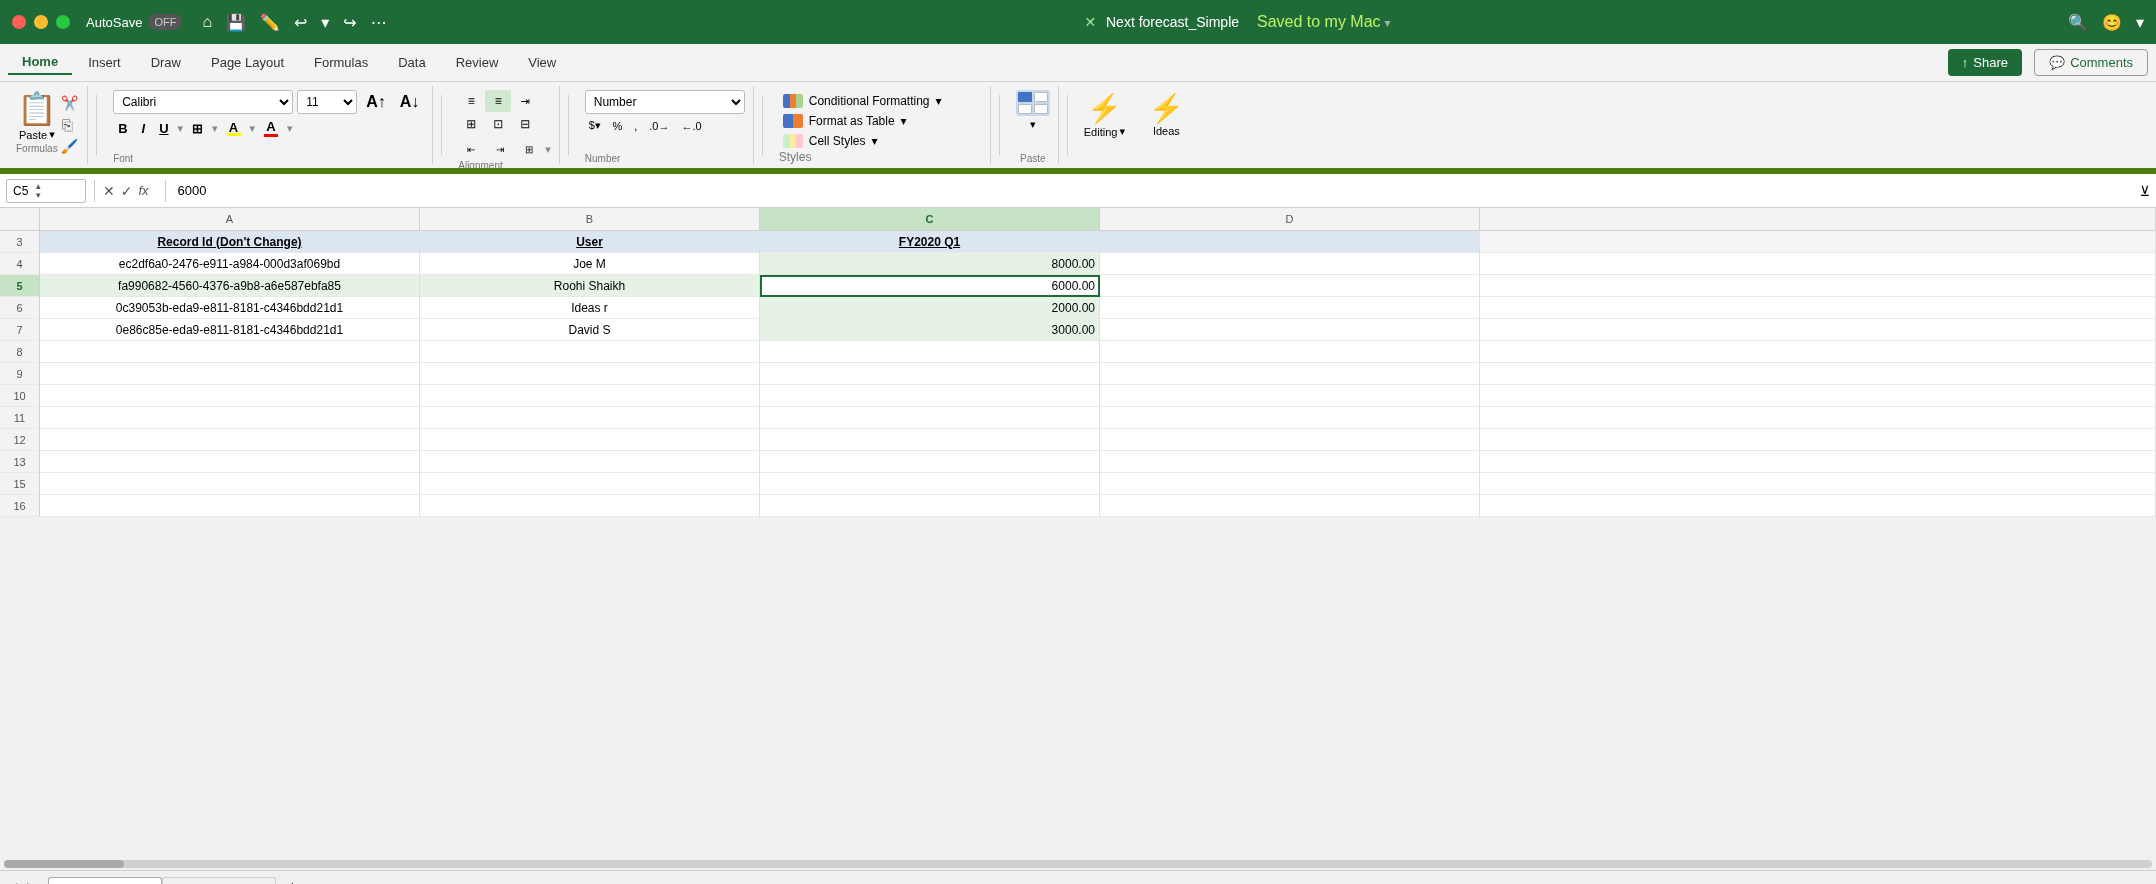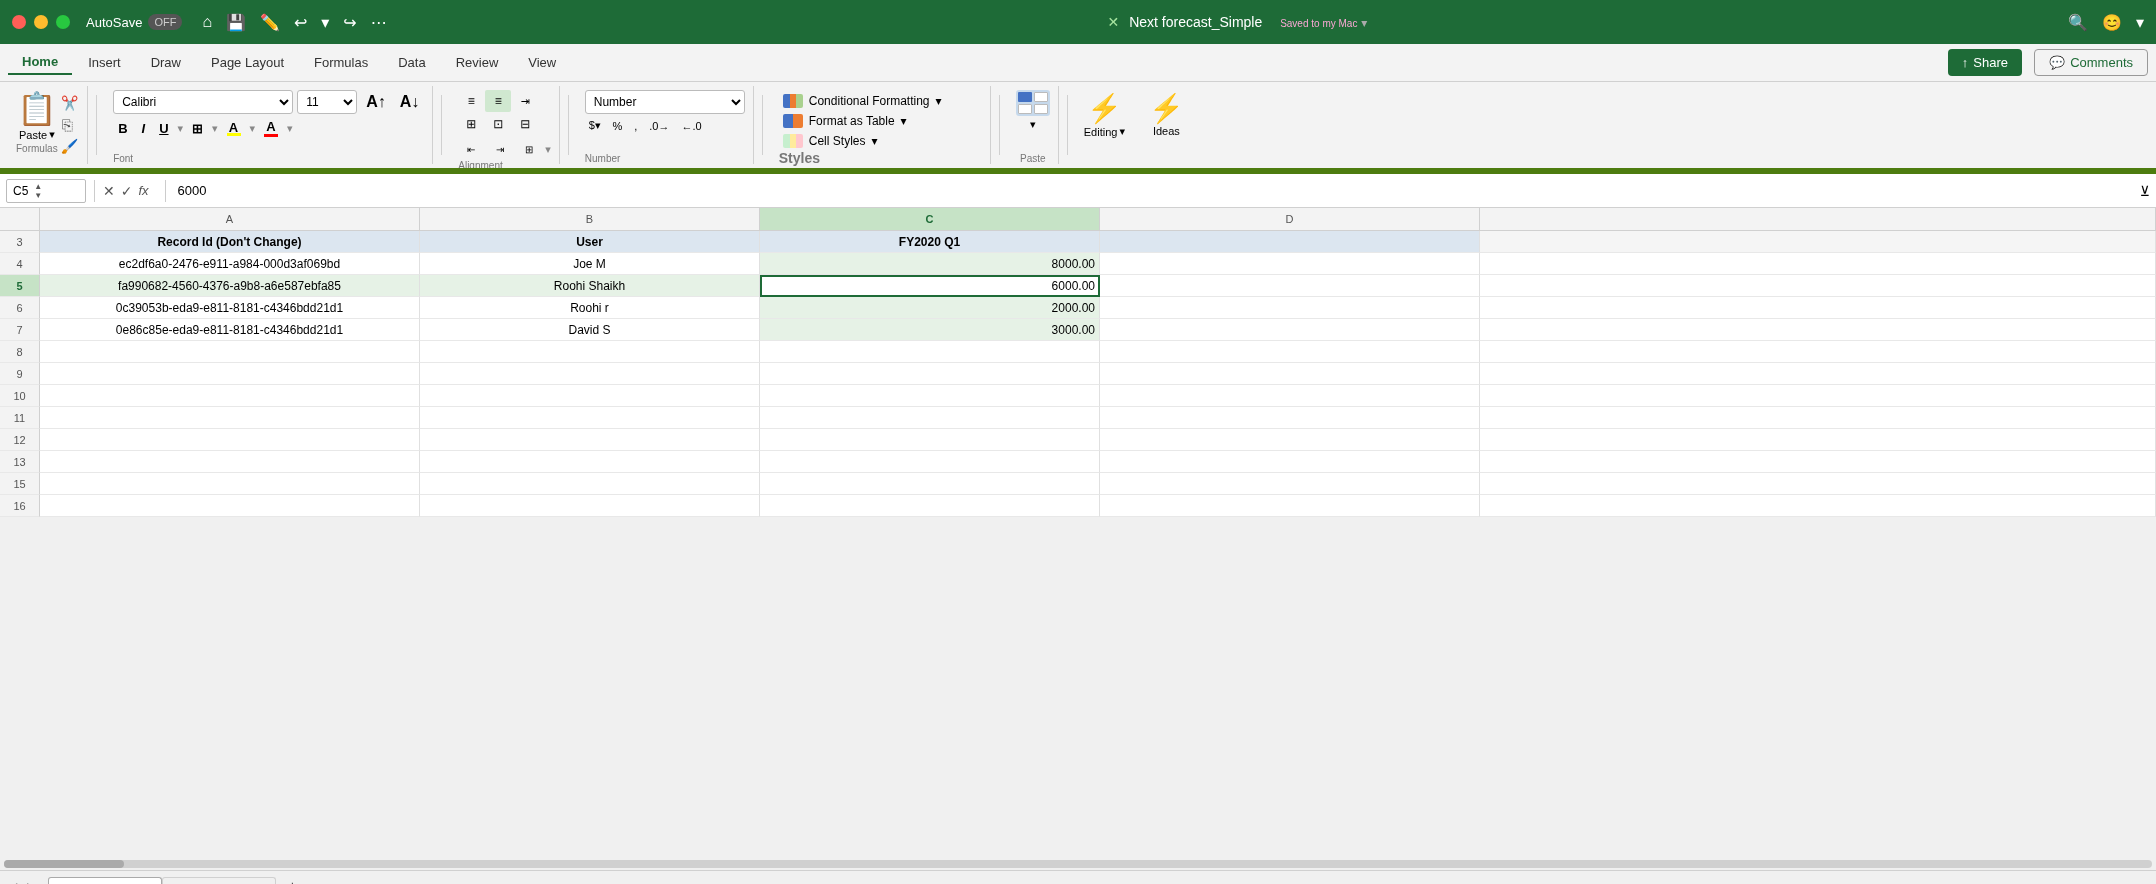--- a/index.html
+++ b/index.html
@@ -76,21 +76,21 @@
     .col-header { height: 22px; border-right: 1px solid #d0d0d0; display: flex; align-items: center; justify-content: center; font-size: 11px; color: #555; background: #f3f3f3; }
     .col-header.selected { background: #c6e3c6; color: #1e6b37; font-weight: 600; }
 
     
     .grid-body { overflow: auto; position: relative; }
     .grid-row { display: flex; }
     .row-num { width: 40px; min-width: 40px; height: 22px; border-right: 1px solid #d0d0d0; border-bottom: 1px solid #e8e8e8; display: flex; align-items: center; justify-content: center; font-size: 11px; color: #555; background: #f3f3f3; }
     .row-num.selected { background: #c6e3c6; color: #1e6b37; font-weight: 600; }
     .grid-cell { height: 22px; border-right: 1px solid #e0e0e0; border-bottom: 1px solid #e8e8e8; font-size: 12px; padding: 0 4px; display: flex; align-items: center; white-space: nowrap; overflow: hidden; background: white; }
     .grid-cell.selected { background: #e6f3ff; outline: 2px solid #1e6b37; outline-offset: -2px; z-index: 2; position: relative; }
-    .grid-cell.header-row { background: #dce6f0; font-weight: bold; text-align: left; justify-content: center; }
+    .grid-cell.header-row { background: #dce6f0; font-weight: bold; text-align: left; justify-content: center; text-decoration: underline; }
     .grid-cell.center { justify-content: center; }
     .grid-cell.right { justify-content: flex-end; }
 
     
     .sheet-tabs { display: flex; align-items: center; background: #f0f0f0; border-top: 1px solid #d0d0d0; height: 32px; padding: 0 4px; gap: 0; }
     .sheet-tab-arrows { display: flex; gap: 2px; margin-right: 8px; }
     .sheet-arrow { font-size: 12px; color: #555; cursor: pointer; border: none; background: transparent; padding: 2px 4px; }
     .sheet-tab { height: 26px; padding: 0 16px; font-size: 12px; cursor: pointer; border: 1px solid #d0d0d0; border-bottom: none; border-radius: 3px 3px 0 0; background: #f0f0f0; color: #555; display: flex; align-items: center; margin-top: 6px; }
     .sheet-tab.active { background: white; color: #1e6b37; font-weight: 600; border-color: #aaa; }
     .add-sheet-btn { font-size: 16px; color: #555; cursor: pointer; margin-left: 4px; border: none; background: transparent; padding: 2px 8px; }
@@ -126,21 +126,21 @@
     <span class="tb-icon">💾</span>
     <span class="tb-icon">✏️</span>
     <span class="tb-icon">↩</span>
     <span class="tb-icon">▾</span>
     <span class="tb-icon">↪</span>
     <span class="tb-icon">⋯</span>
   </div>
   <div class="file-title">
     <span style="color:#a8e4a0; margin-right:6px;">✕</span>
     <span>Next forecast_Simple</span>
-    <span style="color:#f9a8d4; margin-left:14px; font-size:10px;">Saved to my Mac</span>
+    <span style="color:#bef264; margin-left:14px; font-size:16px;">Saved to my Mac</span>
     <span style="color:#aaa; font-size:12px;"> ▾</span>
   </div>
   <div class="title-bar-right">
     <span class="tb-icon">🔍</span>
     <span class="tb-icon">😊</span>
     <span class="tb-icon">▾</span>
   </div>
 </div>
 
 <div class="ribbon">
@@ -270,21 +270,21 @@
       <div class="cond-format-btn" style="margin-top: 2px;">
         <span style="display:inline-block; width:20px; height:14px; background: linear-gradient(90deg, #4472c4 50%, #ed7d31 50%); border-radius:2px;"></span>
         <span>Format as Table</span>
         <span>▾</span>
       </div>
       <div class="cond-format-btn" style="margin-top: 2px;">
         <span style="display:inline-block; width:20px; height:14px; background: linear-gradient(90deg,#c6efce 33%,#ffeb9c 33%,#ffeb9c 66%,#ffc7ce 66%); border-radius:2px;"></span>
         <span>Cell Styles</span>
         <span>▾</span>
       </div>
-      <span style="font-size: 14px; color: #777; margin-top: auto; font-weight: bold;">Styles</span>
+      <span style="font-size: 12px; color: #777; margin-top: auto;">Styles</span>
     </div>
 
     <div class="ribbon-divider"></div>
 
     <div class="ribbon-group" style="flex-direction: column; align-items: center; padding-top: 4px;">
       <div style="display:flex; flex-direction:column; align-items:center;">
         <div style="display:grid; grid-template-columns: 1fr 1fr; gap:2px; background:#c6d9ec; border-radius:3px; padding:2px;">
           <div style="width:14px; height:10px; background:#4472c4; border-radius:1px;"></div>
           <div style="width:14px; height:10px; background:white; border:1px solid #bbb; border-radius:1px;"></div>
           <div style="width:14px; height:10px; background:white; border:1px solid #bbb; border-radius:1px;"></div>
@@ -368,21 +368,21 @@
       <div class="grid-cell center" style="width:380px; justify-content:center; background: #e6f2e6;">fa990682-4560-4376-a9b8-a6e587ebfa85</div>
       <div class="grid-cell center" style="width:340px; justify-content:center; background:#e6f2e6;">Roohi Shaikh</div>
       <div class="grid-cell right selected" style="width:340px; justify-content:flex-end; background:white; outline: 2px solid #1e6b37; outline-offset:-2px; position:relative; z-index:2;">6000.00</div>
       <div class="grid-cell" style="width:380px;"></div>
       <div class="grid-cell" style="flex:1;"></div>
     </div>
 
     <div class="grid-row">
       <div class="row-num">6</div>
       <div class="grid-cell center" style="width:380px; justify-content:center;">0c39053b-eda9-e811-8181-c4346bdd21d1</div>
-      <div class="grid-cell center" style="width:340px; justify-content:center;">Roohi r</div>
+      <div class="grid-cell center" style="width:340px; justify-content:center;">Ideas r</div>
       <div class="grid-cell right" style="width:340px; justify-content:flex-end; background:#e6f2e6;">2000.00</div>
       <div class="grid-cell" style="width:380px;"></div>
       <div class="grid-cell" style="flex:1;"></div>
     </div>
 
     <div class="grid-row">
       <div class="row-num">7</div>
       <div class="grid-cell center" style="width:380px; justify-content:center;">0e86c85e-eda9-e811-8181-c4346bdd21d1</div>
       <div class="grid-cell center" style="width:340px; justify-content:center;">David S</div>
       <div class="grid-cell right" style="width:340px; justify-content:flex-end; background:#e6f2e6;">3000.00</div>

